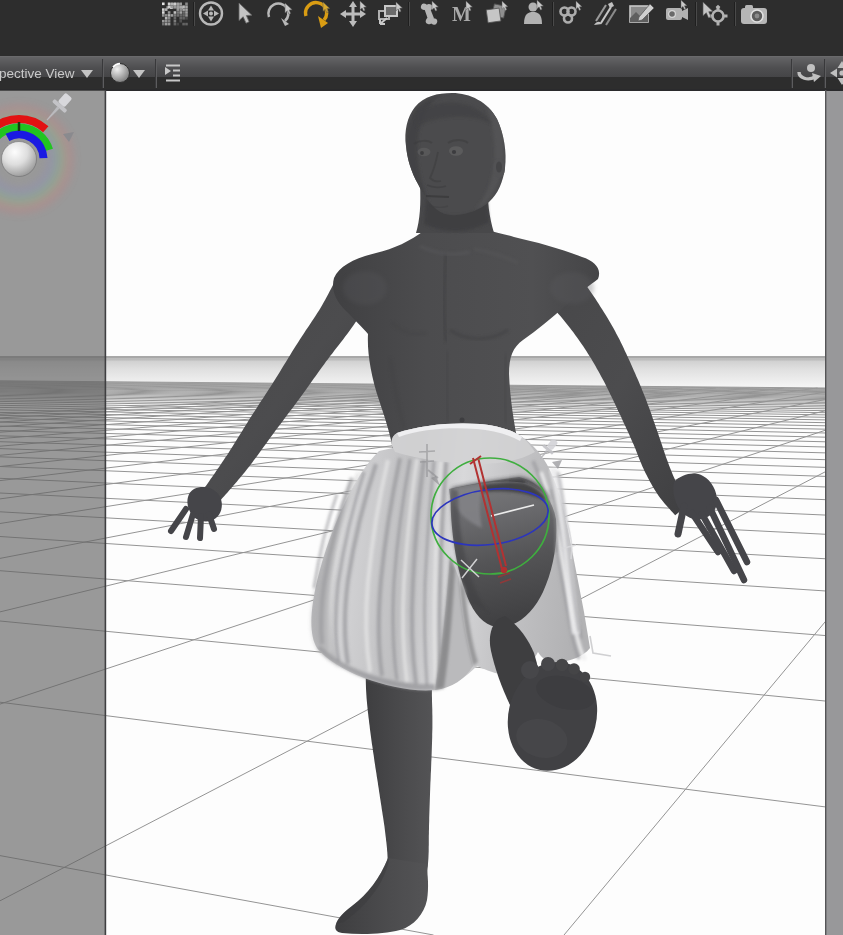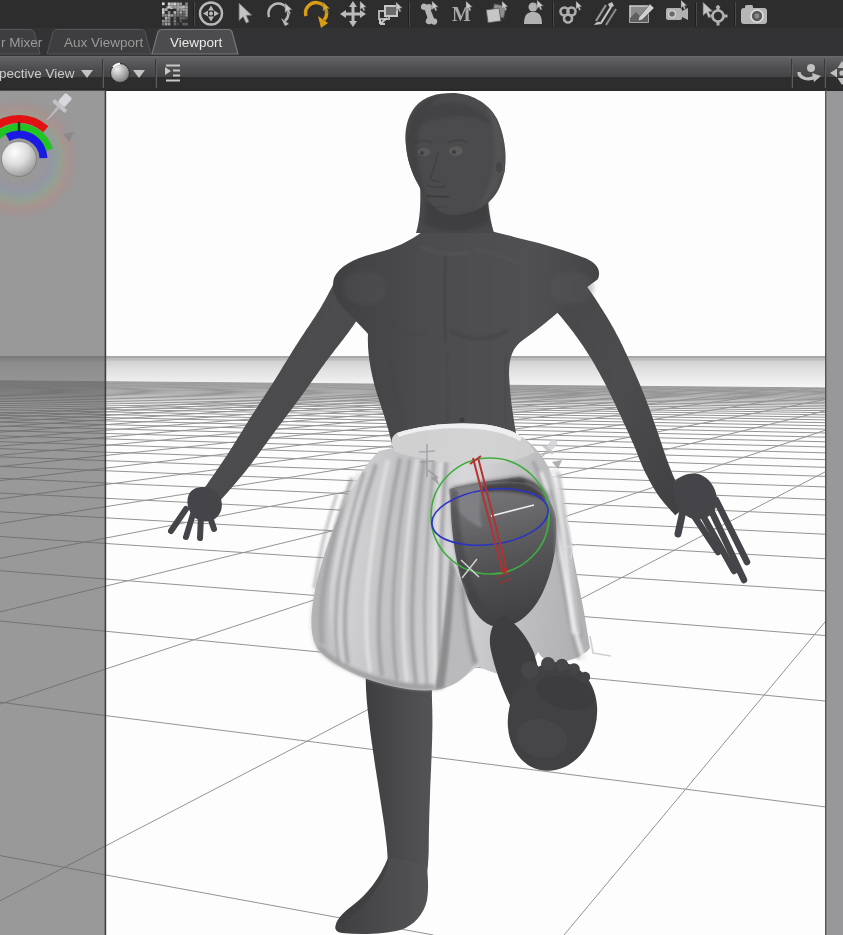--- a/index.html
+++ b/index.html
@@ -178,31 +178,20 @@
       <path transform="translate(703,2) scale(1.25)" d="M0,0 L0,11 L2.6,8.6 L4.4,12.6 L6.3,11.7 L4.6,7.8 L8,7.6 Z" fill="#c4c4c4" stroke="#555" stroke-width="0.5"></path>
       <rect x="734" y="2" width="1" height="24" fill="#1f1f1f"></rect>
           <rect x="735" y="2" width="1" height="24" fill="#4a4a4a"></rect>
       <g transform="translate(741,5)">
 <rect x="0" y="3" width="26" height="16" rx="3" fill="#b6b6b6"></rect>
 <rect x="4" y="0" width="8" height="5" rx="1.5" fill="#b6b6b6"></rect>
 <circle cx="16" cy="11" r="6" fill="#5c5c5c" stroke="#e0e0e0" stroke-width="1.6"></circle>
 <circle cx="16" cy="11" r="2.4" fill="#8a8a8a"></circle>
 </g>
     </g>
-  </svg>
-  </div>
-  <div id="tabbar">
-  <svg width="843" height="28">
-    <rect x="0" y="0" width="843" height="28" fill="#333335"></rect>
-    <path d="M-20,26 L-14,4 Q-13,1.5 -10,1.5 L30,1.5 Q33,1.5 34,4 L40,26 Z" fill="#3e3e40" stroke="#55555a" stroke-width="1"></path>
-    <text x="1" y="19" font-size="13.5" fill="#9a9a9a" font-family="Liberation Sans, sans-serif">r Mixer</text>
-    <path d="M47,26 L53,4 Q54,1.5 57,1.5 L141,1.5 Q144,1.5 145,4 L151,26 Z" fill="#3e3e40" stroke="#55555a" stroke-width="1"></path>
-    <text x="64" y="19" font-size="13.5" fill="#9a9a9a" font-family="Liberation Sans, sans-serif">Aux Viewport</text>
-    <path d="M152,26 L158,4 Q159,1.5 162,1.5 L228,1.5 Q231,1.5 232,4 L238,26 Z" fill="#4c4c4e" stroke="#77777b" stroke-width="1.2"></path>
-    <text x="170" y="19" font-size="13.5" fill="#e9e9e9" font-family="Liberation Sans, sans-serif">Viewport</text>
   </svg>
   </div>
   <div id="tb2">
   <svg width="843" height="33">
     <text x="-1" y="21" font-size="13.5" fill="#c9c9c9" font-family="Liberation Sans, sans-serif">pective View</text>
     <path d="M81,13 L93,13 L87,21 Z" fill="#c4c4c4"></path>
     <rect x="102" y="2" width="1" height="29" fill="#39393b"></rect>
     <rect x="103" y="2" width="1" height="29" fill="#5d5d5f"></rect>
     <defs>
           <radialGradient id="sphg" cx="0.35" cy="0.3" r="0.9">

